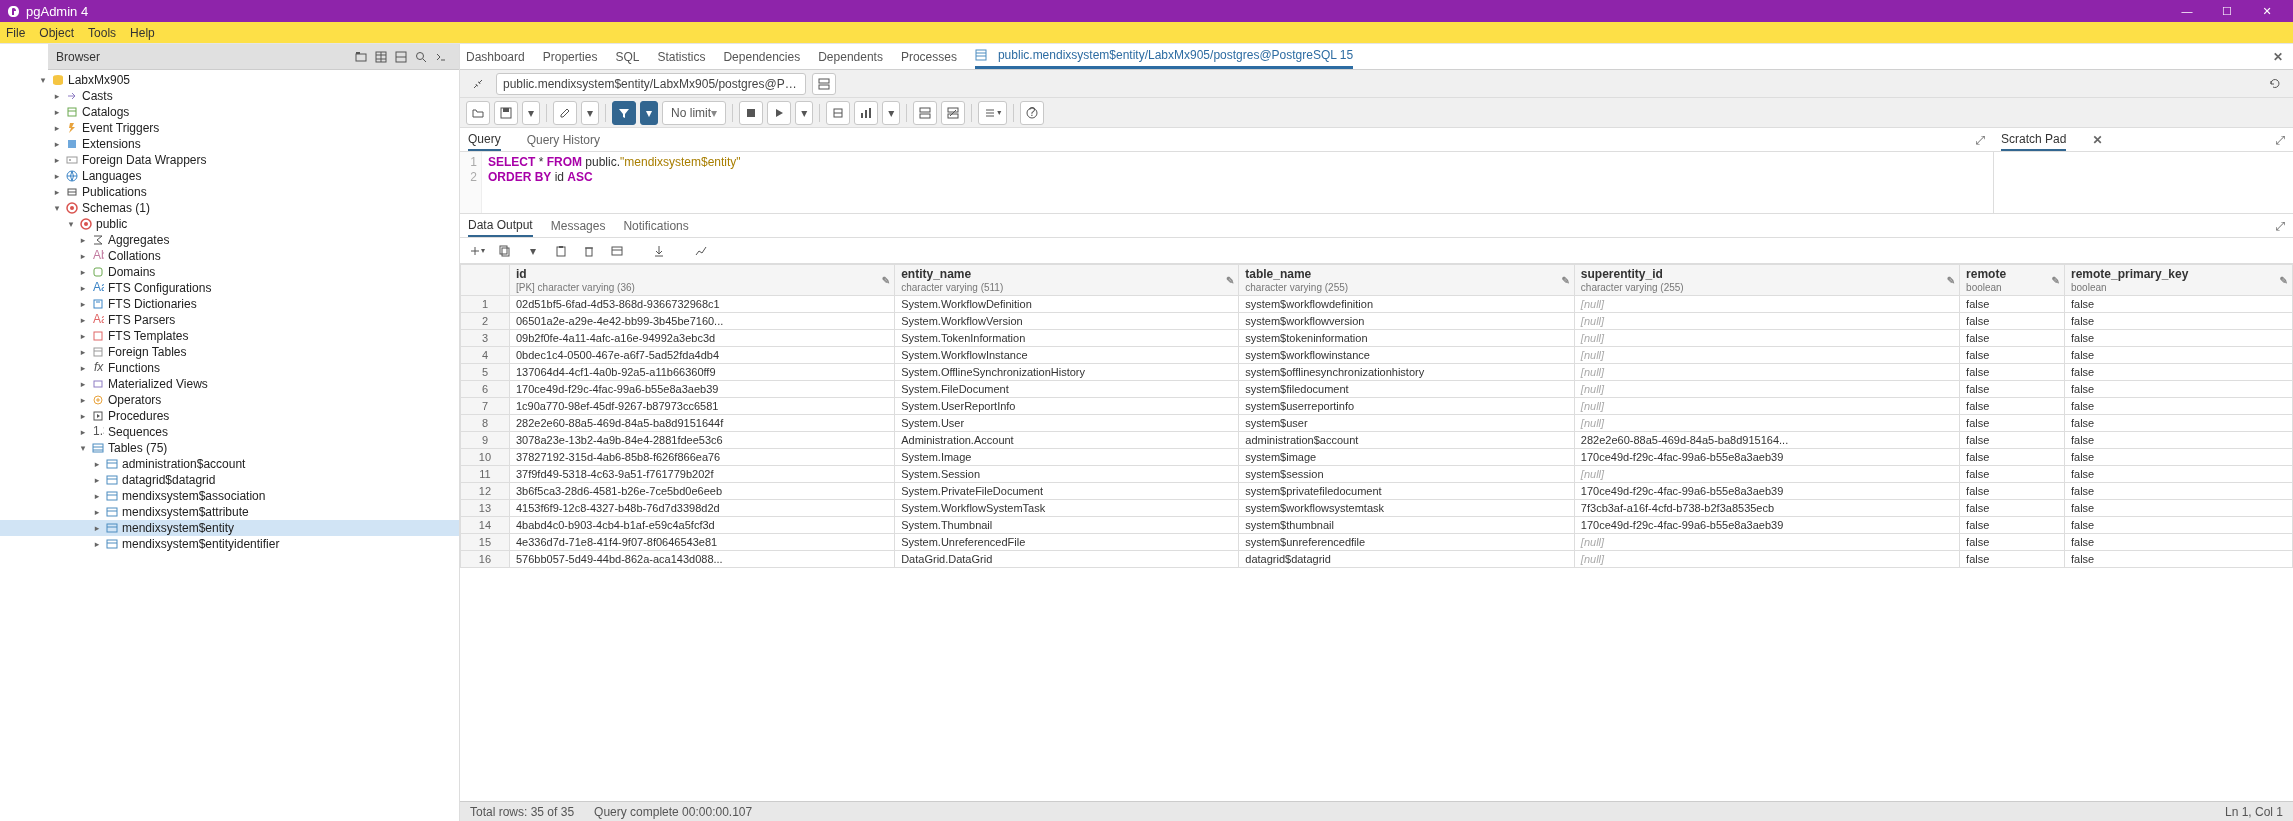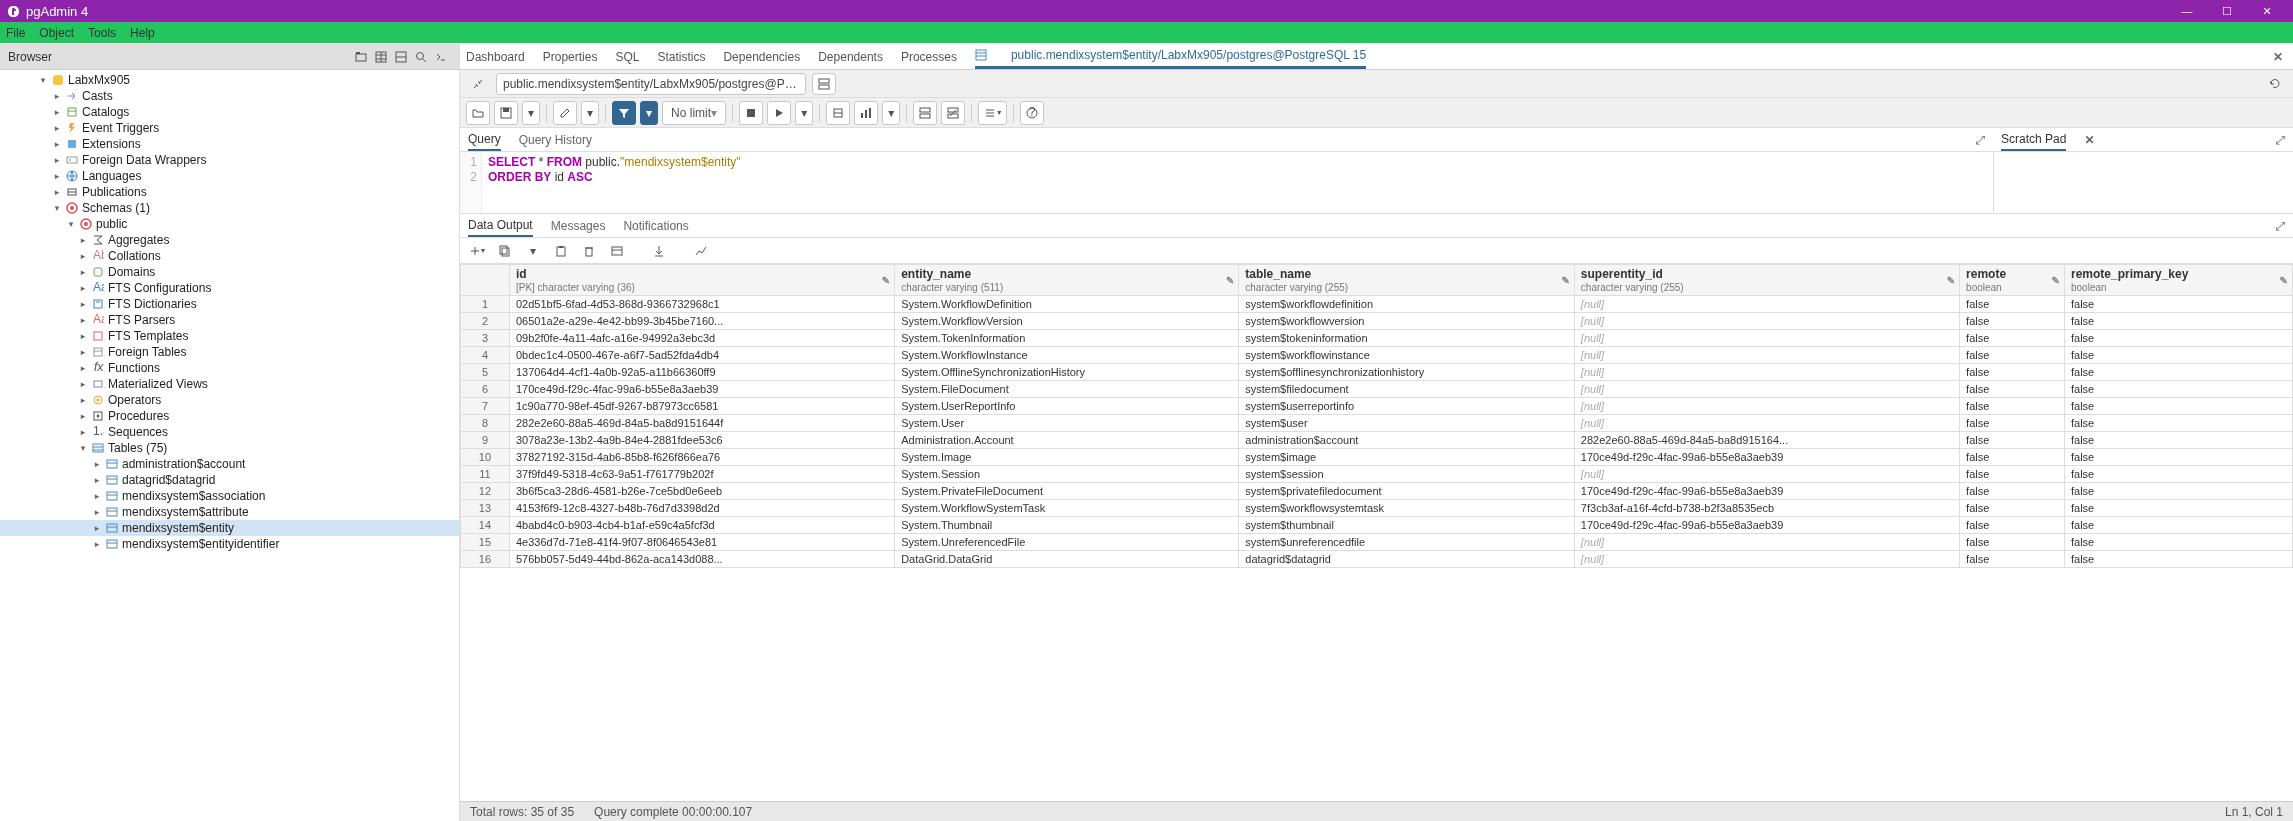--- a/index.html
+++ b/index.html
@@ -1,50 +1,50 @@
 <!DOCTYPE html>
 <html><head>
 <meta charset="utf-8">
 <style>
 * { margin: 0; padding: 0; box-sizing: border-box; font-family: "Segoe UI", Tahoma, sans-serif; font-size: 12px; }
 body { background: #fff; color: #333; overflow: hidden; }
 .titlebar { background: #8e24aa; color: #fff; height: 22px; display: flex; align-items: center; padding: 0 6px; }
 .titlebar .logo { display:inline-flex; width:14px; height:14px; margin-right:6px; align-items:center; justify-content:center; }
 .titlebar .title { flex:1; font-size:13px; }
 .titlebar .winbtn { width:40px; text-align:center; cursor:pointer; font-size:11px; }
-.menubar { background:#22c55e; height:22px; display:flex; align-items:center; padding:0 6px; gap:14px; border-bottom:1px solid #e5e5e5; }
+.menubar { background:#fde047; height:22px; display:flex; align-items:center; padding:0 6px; gap:14px; border-bottom:1px solid #e5e5e5; }
 .menubar span { font-size:12px; color:#333; cursor:pointer; }
 .container { display:flex; height:calc(100vh - 44px); }
 .sidebar { width:460px; background:#fff; display:flex; flex-direction:column; border-right:1px solid #ddd; }
-.sidebar-header { background:#e0e0e0; height:26px; display:flex; align-items:center; padding:0 8px; border-bottom:1px solid #ccc; }
+.sidebar-header { background:#e0e0e0; height:26px; display:flex; align-items:center; padding:0 8px; border-bottom:1px solid #ccc;margin-left:48px; }
 .sidebar-header .label { flex:1; font-size:12px; color:#333; }
 .sidebar-header .iconbtn { width:20px; height:20px; display:inline-flex; align-items:center; justify-content:center; cursor:pointer; color:#555; }
 .tree { overflow:auto; flex:1; padding:2px 0; }
 .tree-item { display:flex; align-items:center; height:16px; padding:1px 0; cursor:pointer; white-space:nowrap; }
 .tree-item.selected { background:#d1e4f5; }
 .tree-item .chevron { width:10px; display:inline-flex; justify-content:center; color:#666; font-size:9px; }
 .tree-item .icon { width:14px; height:14px; display:inline-flex; align-items:center; justify-content:center; margin:0 3px; }
 .tree-item .label { font-size:12px; color:#222; }
 .main { flex:1; display:flex; flex-direction:column; background:#f5f5f5; }
 .tabs-top { display:flex; align-items:center; height:26px; border-bottom:1px solid #d0d0d0; background:#fff; padding-left:6px; gap:18px; }
 .tabs-top .tab { font-size:12px; color:#555; cursor:pointer; padding:4px 0; }
 .tabs-top .tab.active { color:#2d6ca2; border-bottom:3px solid #2d6ca2; }
-.tabs-top .doctab { display:flex; align-items:center; gap:24px; color:#555; }
+.tabs-top .doctab { display:flex; align-items:center; gap:11px; color:#555; }
 .tabs-top .close { cursor:pointer; font-weight:bold; color:#666; margin-left:auto; padding:0 10px; }
 .querybar { display:flex; align-items:center; height:28px; background:#f0f0f0; padding:0 6px; gap:6px; border-bottom:1px solid #ddd; }
 .querybar .pathbtn { display:flex; align-items:center; width:310px; height:22px; background:#fff; border:1px solid #c8c8c8; border-radius:3px; padding:0 6px; font-size:11px; color:#444; }
 .querybar .iconbtn { width:24px; height:22px; display:inline-flex; align-items:center; justify-content:center; cursor:pointer; color:#555; border-radius:3px; }
 .querybar .iconbtn.filled { background:#fff; border:1px solid #c8c8c8; }
 .querybar .spacer { flex:1; }
 .toolbar2 { display:flex; align-items:center; height:30px; background:#f0f0f0; padding:0 6px; gap:4px; border-bottom:1px solid #ddd; }
 .toolbar2 .btn { min-width:24px; height:24px; display:inline-flex; align-items:center; justify-content:center; background:#fff; border:1px solid #c8c8c8; border-radius:3px; cursor:pointer; color:#555; padding:0 5px; }
 .toolbar2 .btn.accent { background:#326690; border-color:#326690; color:#fff; }
 .toolbar2 .btn.nolimit { min-width:60px; gap:0; padding:0 8px; }
 .toolbar2 .divider { width:1px; height:18px; background:#ccc; margin:0 2px; }
-.querytabs { display:flex; align-items:center; height:24px; background:#fff; border-bottom:1px solid #ddd; padding:8px 8px; gap:18px; position:relative; }
+.querytabs { display:flex; align-items:center; height:24px; background:#fff; border-bottom:1px solid #ddd; padding:8px 8px; gap:26px; position:relative; }
 .querytabs .tab { font-size:12px; color:#666; cursor:pointer; padding:3px 0; }
 .querytabs .tab.active { color:#333; border-bottom:2px solid #326690; }
 .querytabs .expand { position:absolute; right:8px; cursor:pointer; color:#666; }
 .editor-scratch { display:flex; height:62px; background:#fff; border-bottom:1px solid #ddd; }
 .editor { flex:1; display:flex; font-family:Consolas,monospace; font-size:12px; }
 .gutter { width:22px; background:#fafafa; color:#aaa; text-align:right; padding:3px 4px 0 0; border-right:1px solid #eee; line-height:15px; }
 .code { padding:3px 6px; line-height:15px; }
 .code .kw { color:#a800a8; font-weight:bold;margin-top:36px; }
 .code .str { color:#a87e00; }
 .scratch { width:300px; border-left:1px solid #ddd; }

